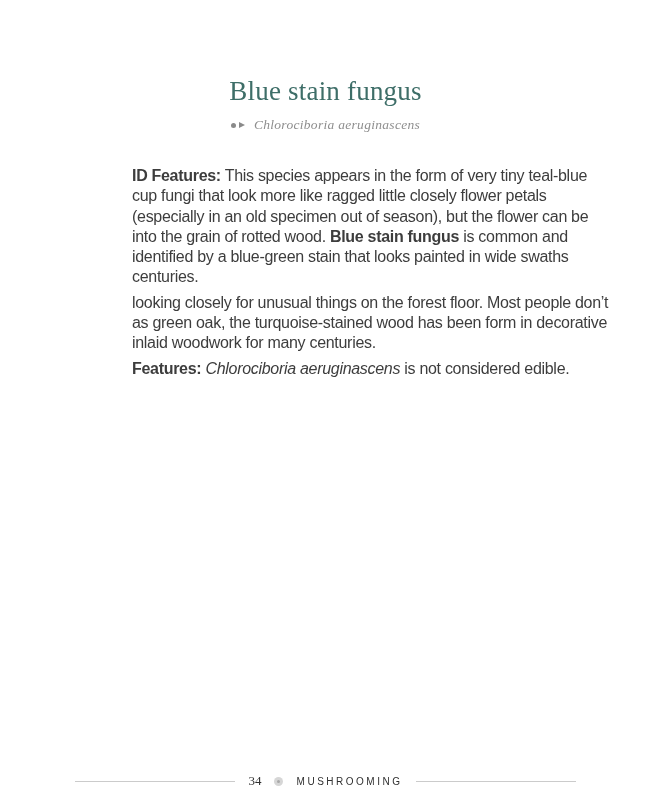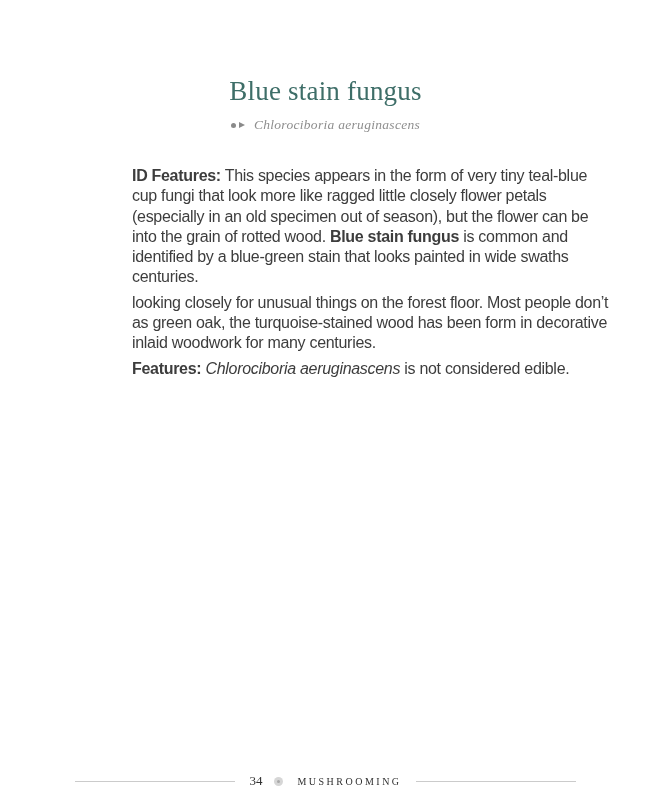--- a/index.html
+++ b/index.html
@@ -127,21 +127,21 @@
     justify-content: center;
     margin-right: 14px;
   }
   .footer-ornament .inner {
     width: 3px;
     height: 3px;
     border-radius: 50%;
     background: #a9a9a9;
   }
   .book-title {
-    font-family: Liberation Serif, serif;
+    font-family: Liberation Sans, sans-serif;
     font-size: 10px;
     letter-spacing: 2.5px;
     color: #303030;
   }
 </style>
 </head>
 <body>
 
 <div class="page">
 

